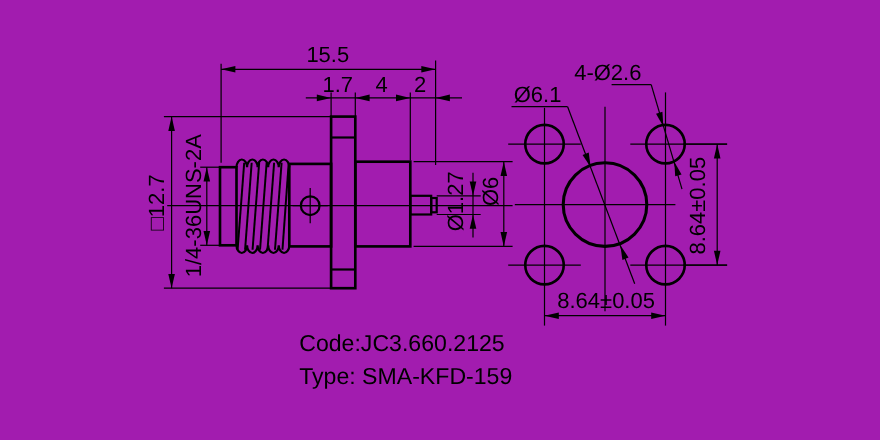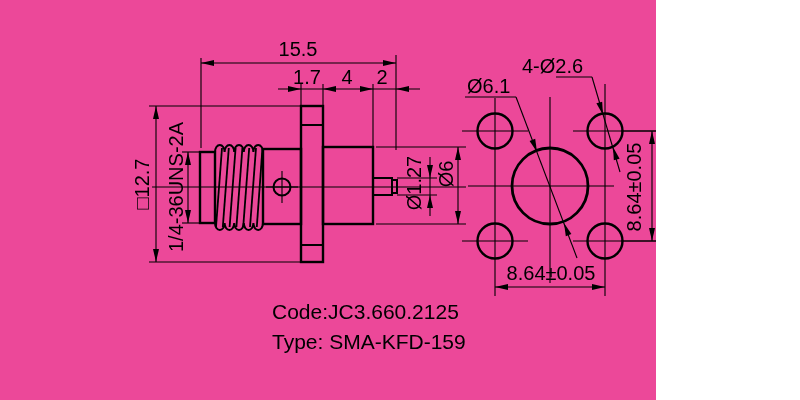--- a/index.html
+++ b/index.html
@@ -1,16 +1,16 @@
 <!DOCTYPE html>
 <html><head>
 <meta charset="utf-8">
 <style>
   html,body{margin:0;padding:0;background:#ffffff;}
-  .page{width:656px;height:400px;background:#ec4899;position:relative;overflow:hidden;}
+  .page{width:800px;height:400px;background:#a21caf;position:relative;overflow:hidden;}
   svg text{font-family:"Liberation Sans","DejaVu Sans",sans-serif;fill:#000;}
   .ol{stroke:#000;stroke-width:2.4;fill:none;stroke-linejoin:miter;}
   .om{stroke:#000;stroke-width:2;fill:none;}
   .th{stroke:#000;stroke-width:1.8;fill:none;}
   .dl{stroke:#000;stroke-width:1.1;fill:none;}
   .ah{fill:#000;stroke:none;}
   .td{font-size:20px;}
   .tt{font-size:21px;}
 </style>
 </head>

